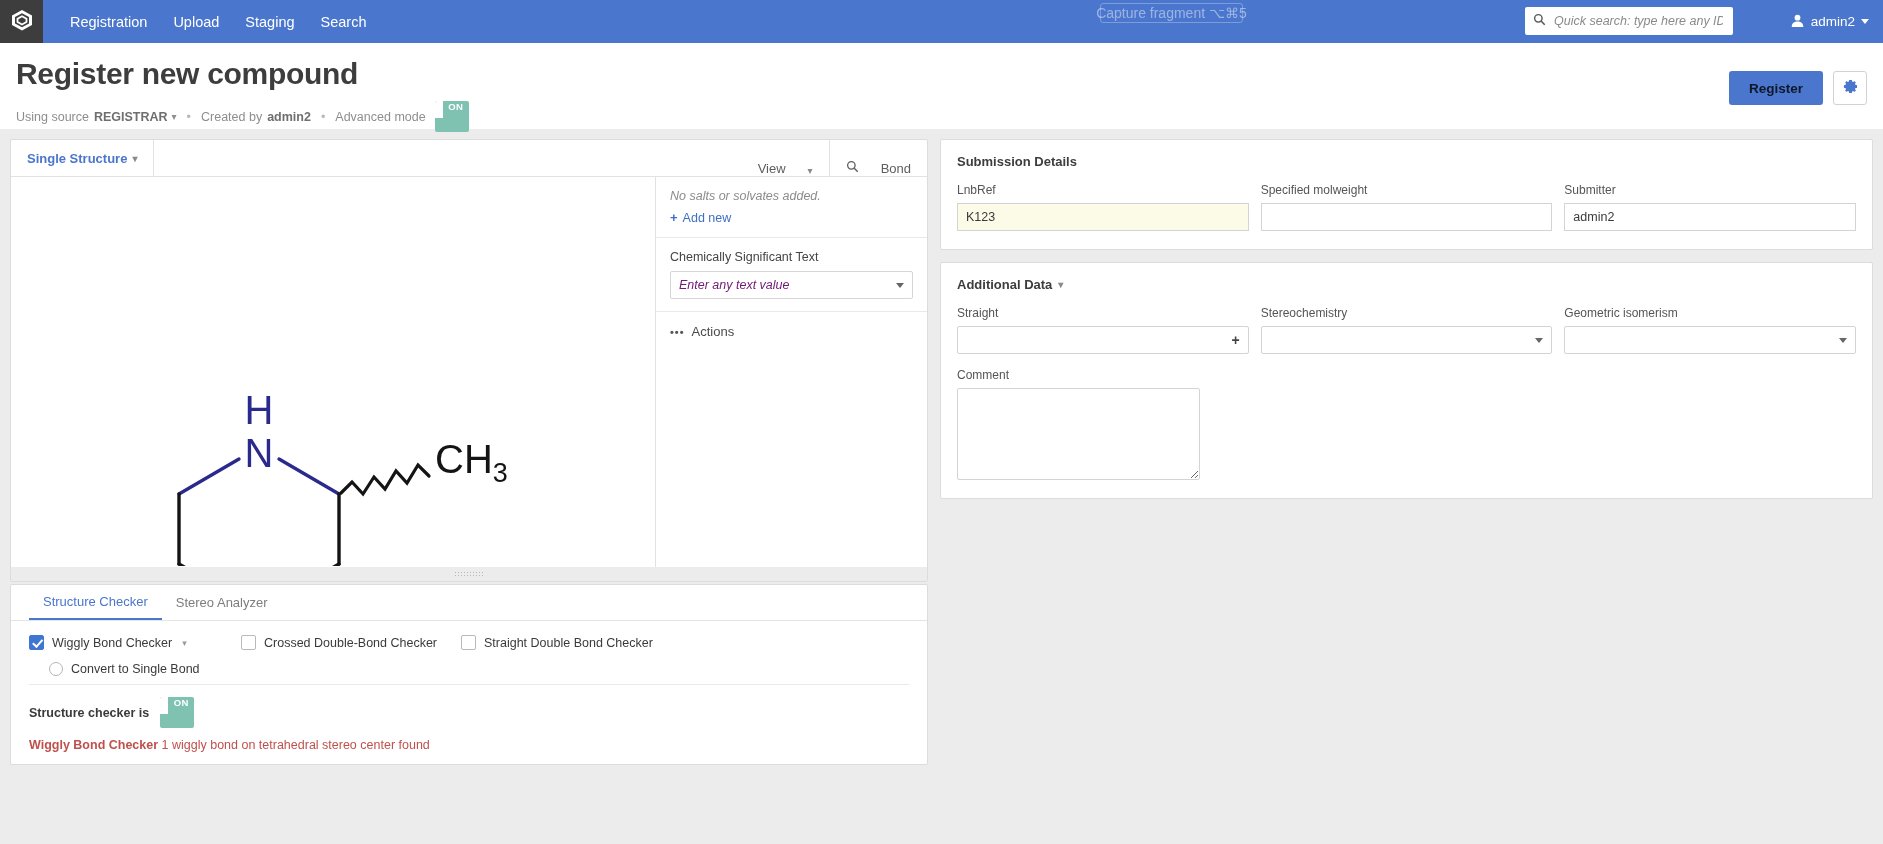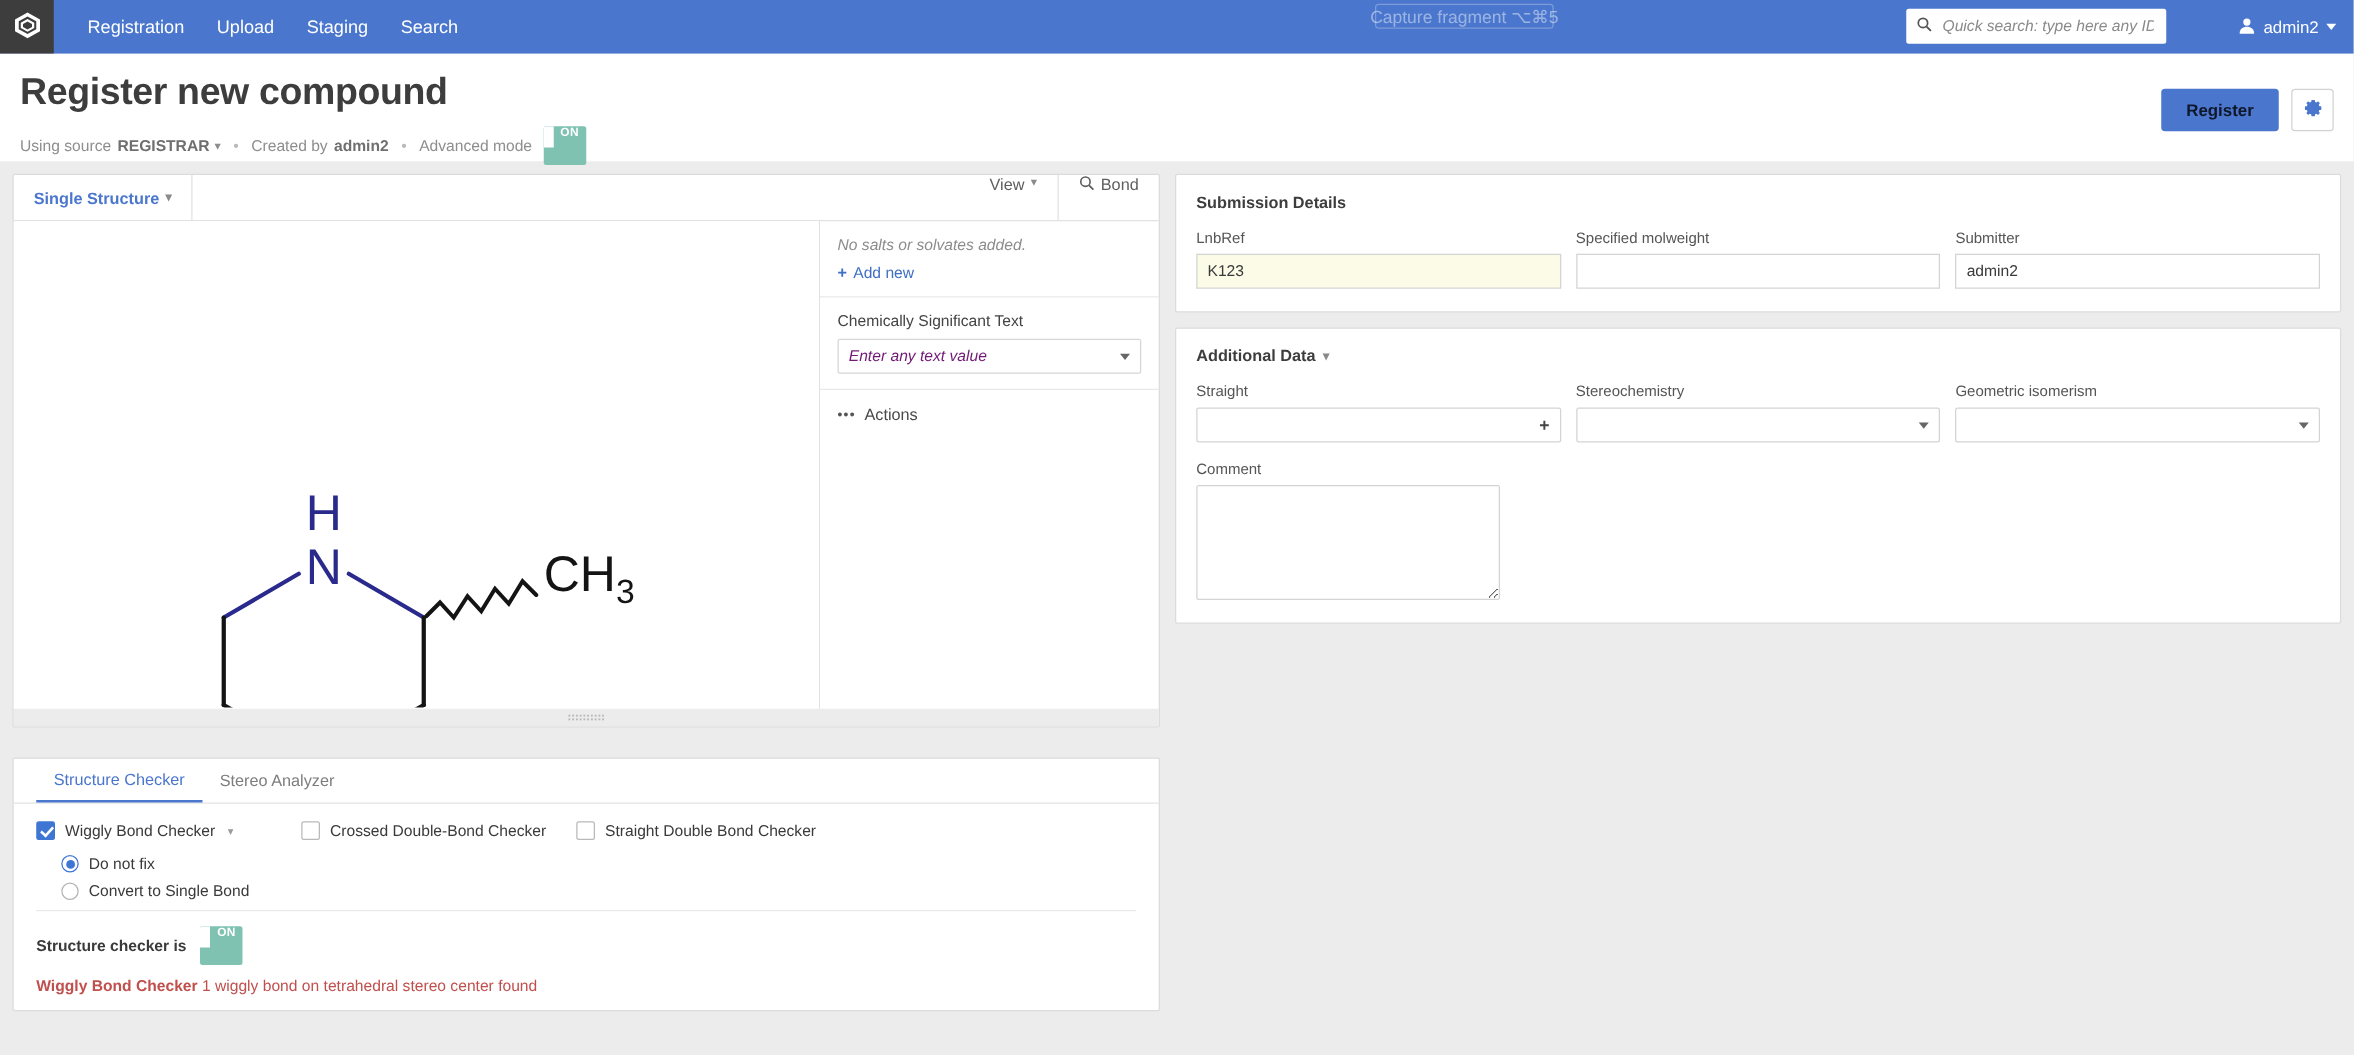--- a/index.html
+++ b/index.html
@@ -110,21 +110,21 @@
 
   
   .editor-head { display:flex; align-items:stretch; height:37px; border-bottom:1px solid #e2e2e2; }
   .tab-single {
     display:flex; align-items:center; gap:5px;
     padding:0 16px; color:#4a76cd; font-weight:bold; font-size:13px;
     border-right:1px solid #e2e2e2; cursor:pointer; white-space:nowrap;
   }
   .eh-spacer { flex:1 1 auto; }
   .eh-btn {
-    display:flex; align-items:flex-start; gap:5px; padding:0 16px;
+    display:flex; align-items:flex-end; gap:22px; padding:0 16px;
     color:#5e5e5e; font-size:13px; cursor:pointer; white-space:nowrap;
   }
   .eh-btn.bordered { border-left:1px solid #e2e2e2; }
   .chev { color:#8a8a8a; font-size:10px; }
 
   
   .editor-body { display:flex; height:390px; }
   .canvas { flex:1 1 auto; position:relative; background:#fff; overflow:hidden;}
   .side-panel { width:272px; flex:0 0 272px; border-left:1px solid #e2e2e2; }
   .sp-sec { padding:12px 14px; border-bottom:1px solid #e9e9e9; }
@@ -367,21 +367,21 @@
             </div>
           </div>
         </div>
       </div>
 
       <div class="resize-strip">
         <div class="grip"></div>
       </div>
     </div>
 
-    <div class="card" style="margin-top:24px;">
+    <div class="card" style="margin-top:2px;">
       <div class="chk-tabs">
         <div class="chk-tab active">Structure Checker</div>
         <div class="chk-tab">Stereo Analyzer</div>
       </div>
       <div class="chk-body">
         <div class="chk-row">
           <div class="chk-item" style="width:212px;">
             <span class="cb checked"></span>
             <span>Wiggly Bond Checker</span>
             <span class="mini-caret">▾</span>
@@ -391,24 +391,20 @@
             <span>Crossed Double-Bond Checker</span>
           </div>
           <div class="chk-item">
             <span class="cb"></span>
             <span>Straight Double Bond Checker</span>
           </div>
         </div>
 
         <div class="radios">
           <div class="radio-item">
-            <span class="rb sel"></span>
-            <span>Do not fix</span>
-          </div>
-          <div class="radio-item">
             <span class="rb"></span>
             <span>Convert to Single Bond</span>
           </div>
         </div>
 
         <div class="chk-divider"></div>
       </div>
 
       <div class="chk-status">
         <span>Structure checker is</span>

